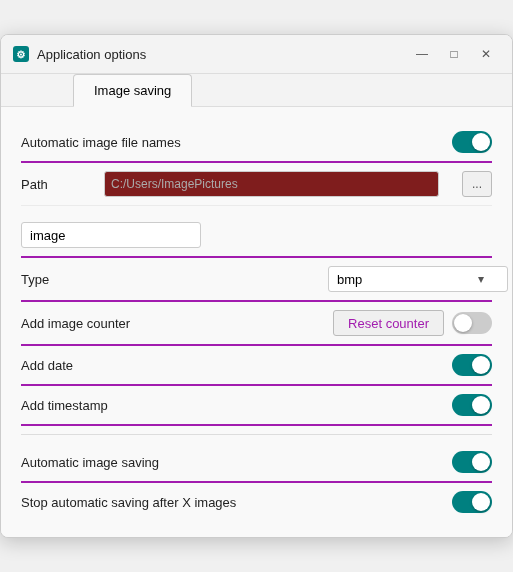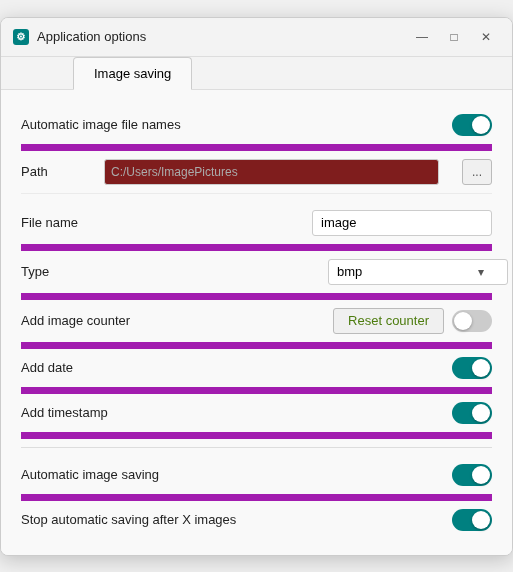--- a/index.html
+++ b/index.html
@@ -96,21 +96,21 @@
 
     .content {
       padding: 16px 20px;
       background: #f9f9f9;
     }
 
     .row {
       display: flex;
       align-items: center;
       padding: 8px 0;
-      border-bottom: 7px solid #a21caf;
+      border-bottom: 2px solid #a21caf;
     }
     .row:last-child {
       border-bottom: none;
     }
     .row-label {
       flex: 1;
       color: #222;
       font-size: 13px;
     }
     .row-control {
@@ -239,21 +239,21 @@
 
     
     .reset-btn {
       height: 26px;
       padding: 0 14px;
       border: 1px solid #bbb;
       background: #f0f0f0;
       border-radius: 3px;
       cursor: pointer;
       font-size: 13px;
-      color: #4d7c0f;
+      color: #a21caf;
     }
 
     
     .preview-path {
       color: #007baf;
       font-size: 12px;
       padding: 10px 0 6px 0;
     }
 
     .divider {
@@ -307,21 +307,20 @@
 
     <div class="path-row">
       <span class="path-label">Path</span>
       <input class="path-input" type="text" value="C:/Users/ImagePictures" style="color: rgb(170, 170, 170);" placeholder="C:/Users/ImagePictures">
       <button class="browse-btn">...</button>
     </div>
 
     <div class="spacer-row"></div>
 
     <div class="row">
-      <span class="row-label">File name</span>
       <div class="row-control">
         <input class="text-input" type="text" value="image" style="">
       </div>
     </div>
 
     <div class="row">
       <span class="row-label">Type</span>
       <div class="row-control">
         <div class="select-wrapper">
           <select class="select-input">

